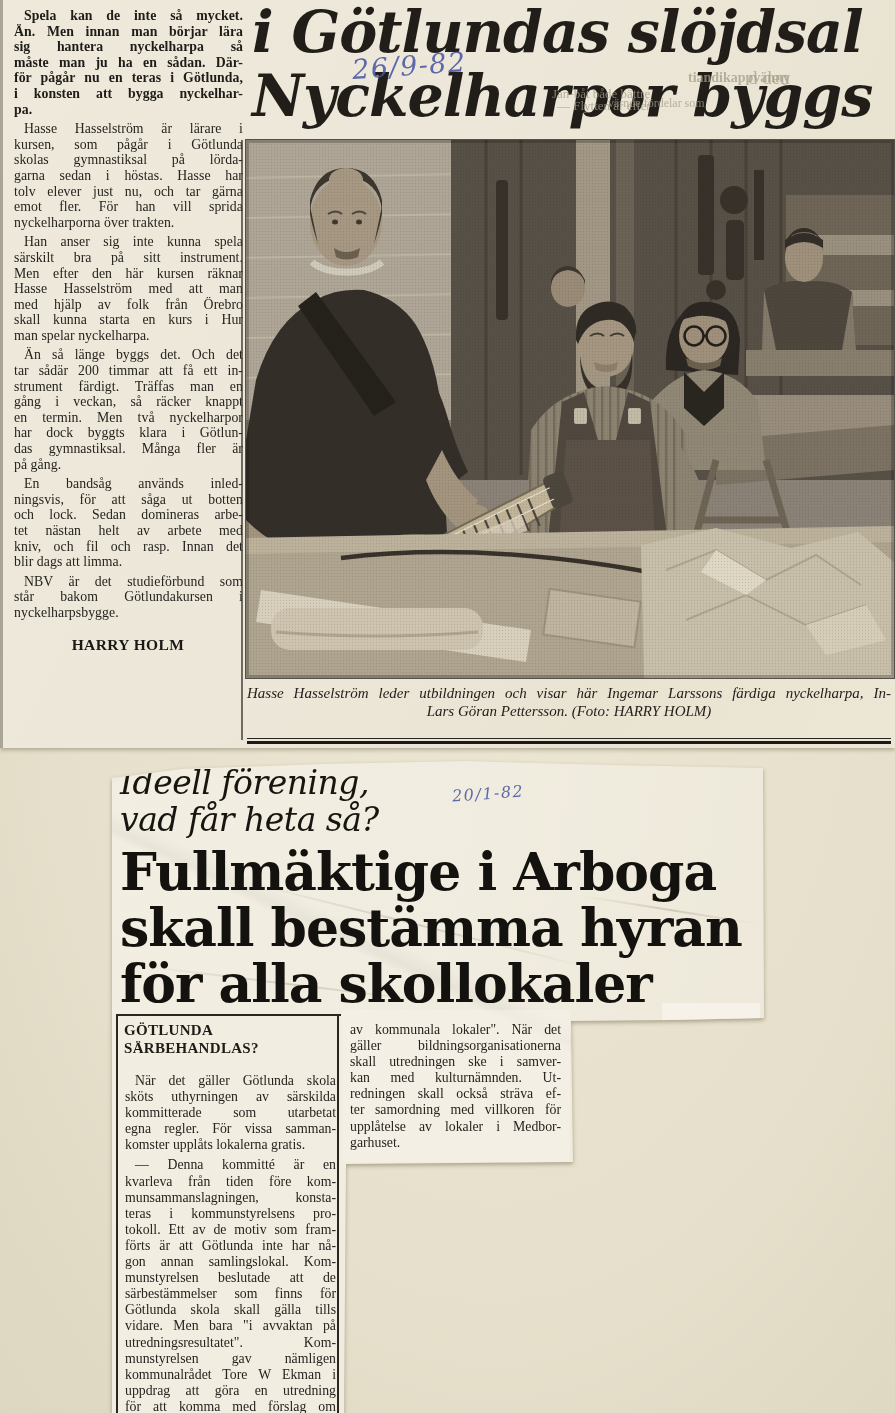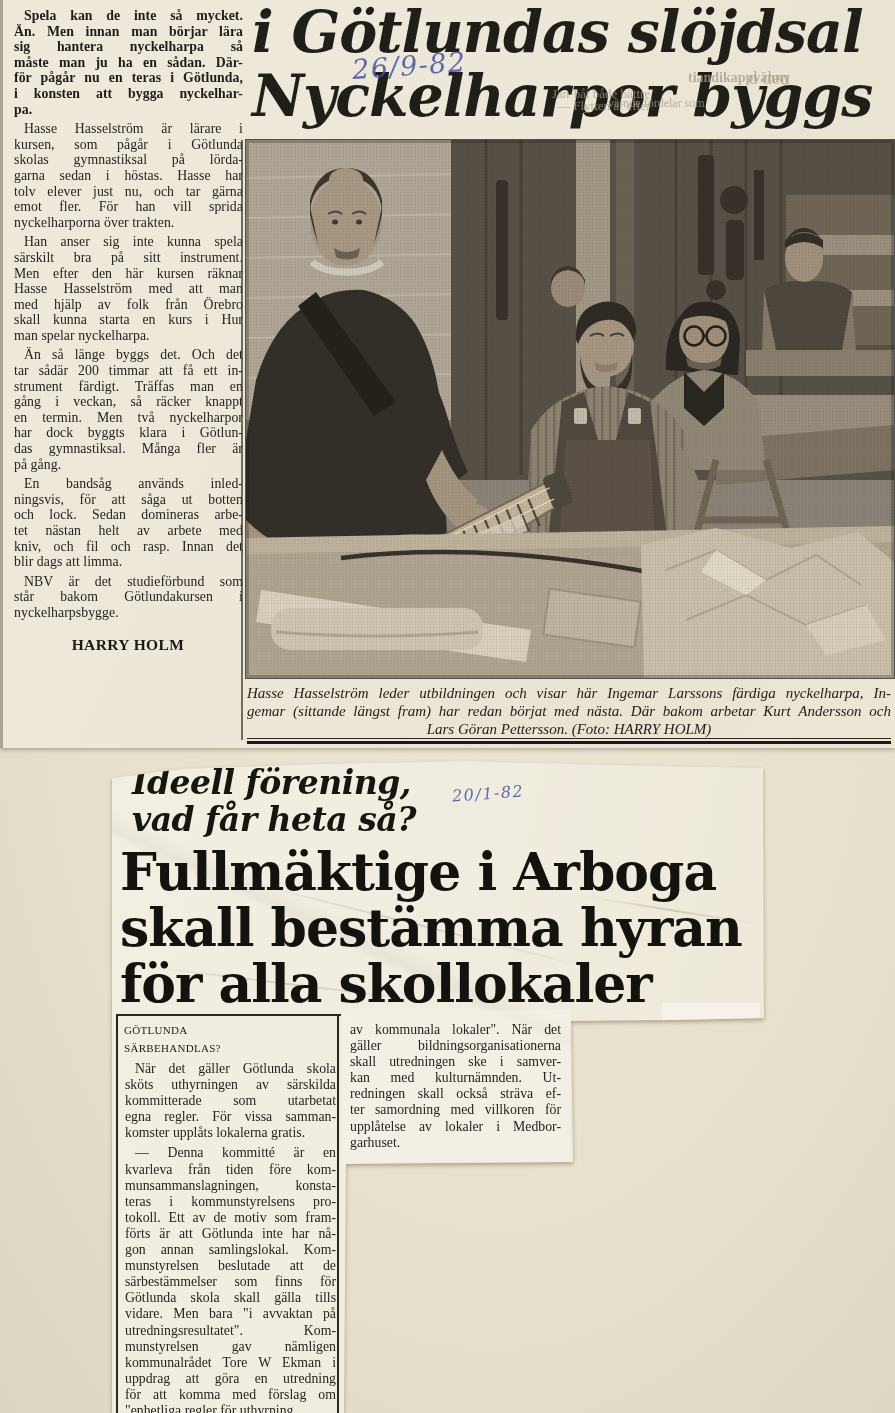--- a/index.html
+++ b/index.html
@@ -51,34 +51,34 @@
   .clip2-wrap{position:absolute;left:112px;top:760px;width:653px;height:653px;
               filter:drop-shadow(0 2px 2px rgba(90,80,55,.45));}
   .clip2{position:relative;width:653px;height:653px;
          background:
            linear-gradient(160deg, rgba(0,0,0,.05) 0%, rgba(0,0,0,0) 3%) ,
            linear-gradient(25deg, rgba(0,0,0,0) 60%, rgba(0,0,0,.04) 61%, rgba(0,0,0,0) 63%),
            linear-gradient(100deg,#f2eee1 0%,#f0ecdf 50%,#ede8d9 100%);
          clip-path:polygon(0px 18px,70px 9px,210px 4px,355px 1px,500px 5px,651px 8px,
                            652px 258px,560px 260px,459px 261px,461px 402px,234px 404px,
                            232px 653px,0px 653px);}
-  .kicker{position:absolute;left:20px;top:4px;font-family:"DejaVu Serif",serif;
-          font-style:italic;font-weight:bold;font-size:33px;line-height:37px;
+  .kicker{position:absolute;left:8px;top:4px;font-family:"DejaVu Serif",serif;
+          font-style:italic;font-weight:normal;font-size:33px;line-height:37px;
           letter-spacing:-.5px;color:#17150f;}
   .d2{position:absolute;left:340px;top:24px;}
   .hl2{position:absolute;left:8px;top:84px;width:645px;font-family:"DejaVu Serif",serif;
        font-weight:bold;font-size:52px;line-height:56px;letter-spacing:-1px;color:#14120e;}
   .rule-top{position:absolute;left:5px;top:254px;width:224px;height:2px;background:#2a2722;}
   .rule-left{position:absolute;left:4px;top:254px;width:2px;height:399px;background:#2a2722;}
   .rule-mid{position:absolute;left:225px;top:254px;width:2px;height:399px;background:#2a2722;}
   .a2col{position:absolute;top:262px;width:212px;font-size:13.8px;line-height:16.1px;color:#262420;}
   .a2left{left:12px;}
   .a2right{left:237px;}
-  .subhead{font-weight:normal;font-size:11px;line-height:17.5px;letter-spacing:.3px;
-           color:#1d1b17;margin-bottom:4px;}
+  .subhead{font-weight:bold;font-size:15px;line-height:17.5px;letter-spacing:.3px;
+           color:#1d1b17;margin-bottom:16px;}
   .tape1{position:absolute;left:550px;top:243px;width:98px;height:28px;background:#f7f4ec;opacity:.8;}
   .tape2{position:absolute;left:230px;top:250px;width:228px;height:152px;background:#f6f3ea;opacity:.55;}
   .crease{position:absolute;background:linear-gradient(90deg,rgba(70,60,40,0),rgba(70,60,40,.18),rgba(70,60,40,0));
           height:1.5px;transform-origin:left center;}
 </style>
 </head>
 <body>
 
 <div id="page" data-name="scanned-newspaper-page">
 
@@ -317,21 +317,20 @@
         <polygon points="560,485 620,465 640,500 580,515" fill="#ded6c2"></polygon>
 
         <rect x="0" y="0" width="648" height="538" fill="#6b5f46" opacity="0.07"></rect>
         <rect x="0" y="0" width="648" height="538" fill="url(#ht)"></rect>
         <rect x="1.5" y="1.5" width="645" height="535" fill="none" stroke="rgba(25,20,14,0.25)" stroke-width="3"></rect>
       </svg>
     </div>
 
     <div class="caption" id="caption" data-name="photo-caption">
         <div class="ln" data-name="text-line">Hasse Hasselström leder utbildningen och visar här Ingemar Larssons färdiga nyckelharpa, In-</div>
-        <div class="ln" data-name="text-line">gemar (sittande längst fram) har redan börjat med nästa. Där bakom arbetar Kurt Andersson och</div>
         <div class="ln center" data-name="text-line">Lars Göran Pettersson. (Foto: HARRY HOLM)</div>
       </div>
     <div class="cap-rule" data-name="caption-rule"></div>
   </div>
 
   <div id="bleed" data-name="print-showthrough">
       <div class="frag" data-name="showthrough-fragment" style="left: 557px; top: 57px; font-size: 13px; margin-top: 41px;">— Flytten är efter</div>
       <div class="frag" data-name="showthrough-fragment" style="left: 748px; top: 67px; font-size: 19px;">d   den</div>
       <div class="frag" data-name="showthrough-fragment" style="left: 688px; top: 70px; font-size: 14px; font-weight: bold;">tiandikappvänny</div>
       <div class="frag" data-name="showthrough-fragment" style="left: 552px; top: 86px; font-size: 13px;">Jan-båt både bättre</div>

